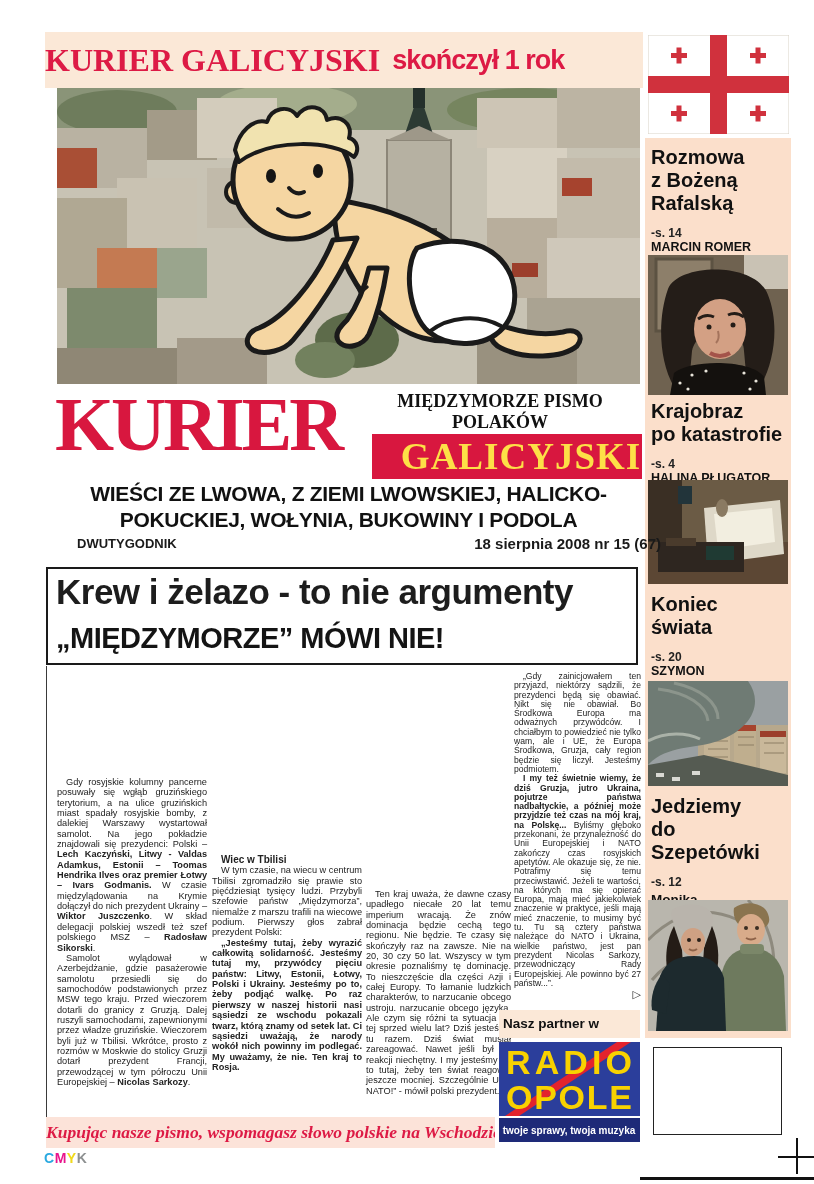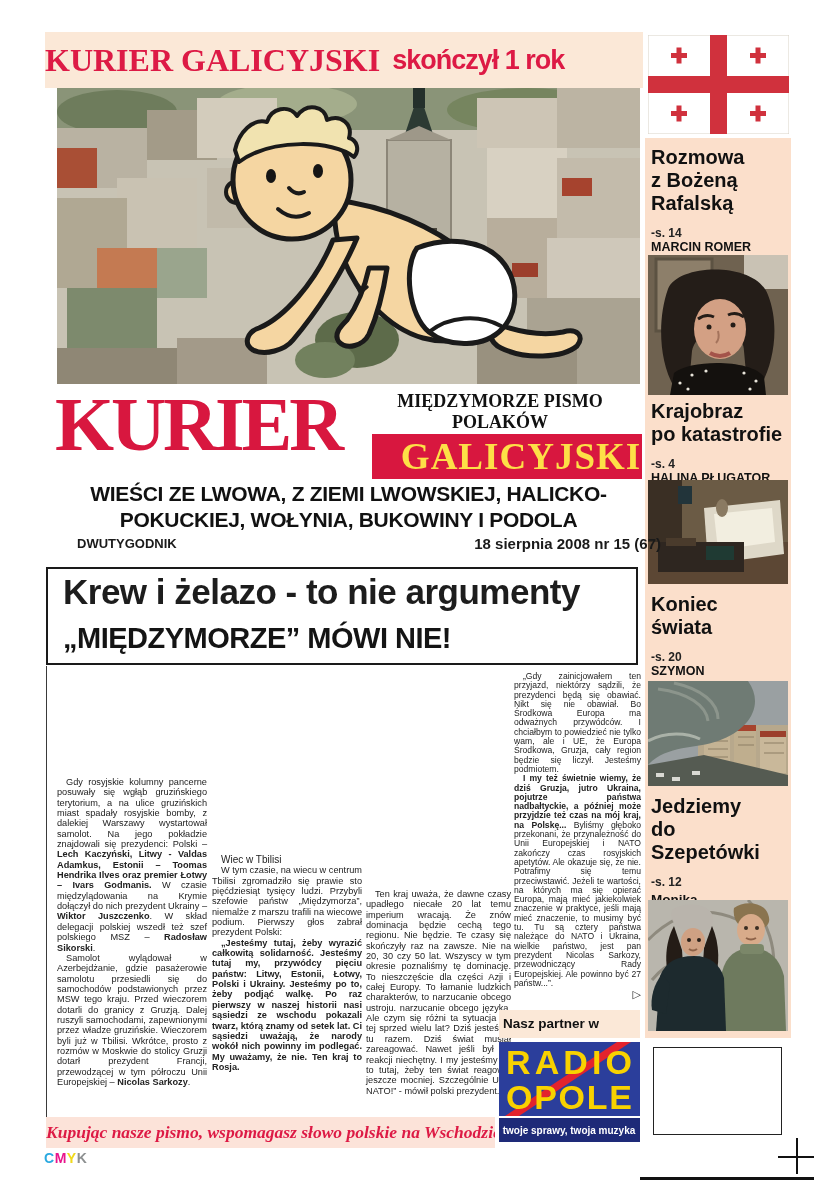--- a/index.html
+++ b/index.html
@@ -47,35 +47,35 @@
     line-height:45px;color:#fde047;letter-spacing:1px;margin-left:28px;}
   .mh-subtitle{position:absolute;left:0;top:92px;width:587px;text-align:center;
     font-weight:bold;font-size:21px;line-height:26px;color:#111;letter-spacing:-0.3px;}
   .mh-meta{position:absolute;left:3px;top:146px;width:584px;display:flex;
     justify-content:space-between;align-items:center;margin-left:19px;}
   .mh-freq{font-size:13px;font-weight:bold;}
   .mh-date{font-size:15px;font-weight:bold;}
 
   
   .headline-box{left:46px;top:567px;width:592px;height:98px;border:2px solid #1a1a1a;
-    box-sizing:border-box;padding:2px 10px 0 15px;}
+    box-sizing:border-box;padding:2px 10px 0 8px;}
   .hl1{font-size:35px;font-weight:bold;letter-spacing:-0.5px;color:#1d1d1d;line-height:42px;}
   .hl2{font-size:29px;font-weight:900;letter-spacing:-0.5px;color:#141414;line-height:50px;}
 
   
   .left-rule{left:46px;top:666px;width:0;height:451px;border-left:1.5px solid #3a3a3a;}
   .col{text-align:justify;color:#222;}
   .col p{margin:0;text-indent:9px;}
   .col-std{font-size:9.2px;line-height:10.35px;}
   .col-narrow{font-size:8.6px;line-height:9.3px;}
   .col1{left:57px;top:777px;width:150px;}
   .col2{left:212px;top:855px;width:150px;}
   .col3{left:366px;top:889px;width:145px;}
   .col4{left:514px;top:672px;width:127px;}
-  .subhead{font-size:10px;font-weight:normal;text-indent:0;margin:0 0 14px 0;text-align:left;}
+  .subhead{font-size:10px;font-weight:bold;text-indent:0;margin:0 0 14px 0;text-align:left;}
   .rb{font-weight:bold;}
   .more-arrow{text-align:right;font-size:11px;color:#222;text-indent:0;margin-top:2px;}
 
   
   .partner-label{left:499px;top:1010px;width:141px;height:28px;background:var(--cream);
     font-size:13.5px;font-weight:bold;line-height:28px;padding-left:4px;box-sizing:border-box;color:#111;}
   .radio-logo{left:499px;top:1042px;width:141px;height:100px;}
   .radio-logo svg{display:block;width:100%;height:100%;}
 
   

